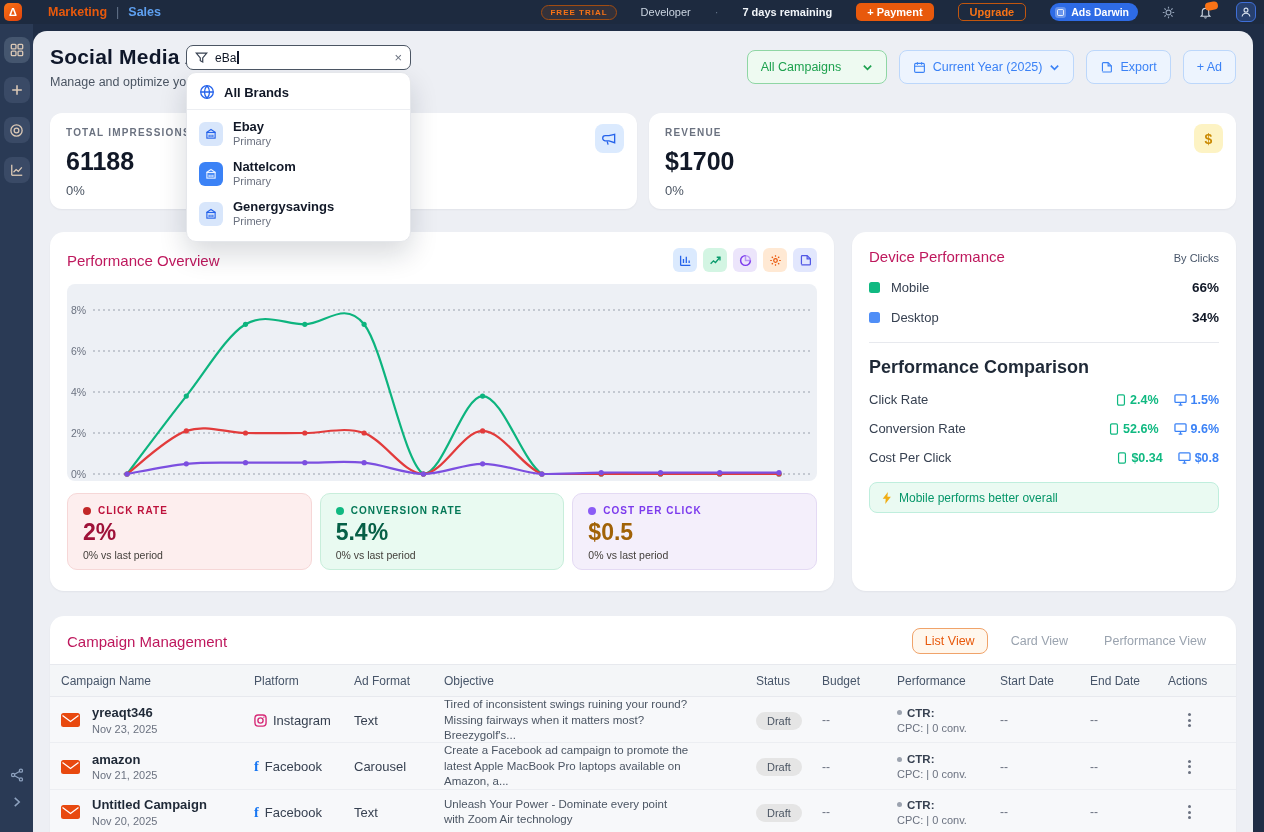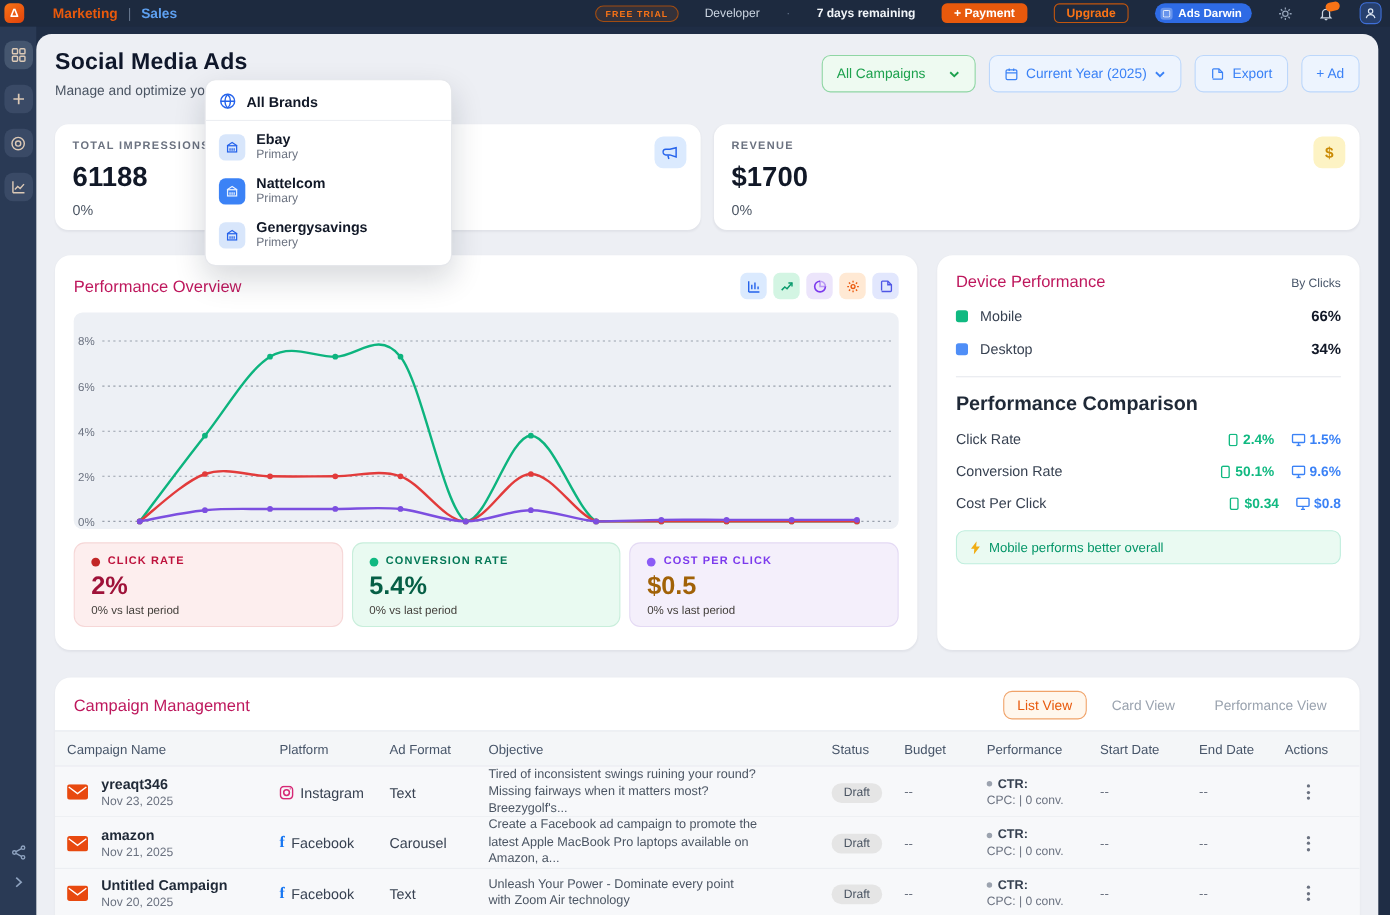--- a/index.html
+++ b/index.html
@@ -261,20 +261,30 @@
         </svg>
     </span>
   </aside>
 
   <main class="main">
 
     <div class="page-head">
       <h1 class="page-title">Social Media Ads</h1>
       <div class="page-sub">Manage and optimize your soc</div>
 
+      <div class="search-box">
+        <span style="display:flex">
+          <svg width="13" height="13" viewBox="0 0 16 16" fill="none" stroke="#374151" stroke-width="1.5">
+            <path d="M1.5 2.5h13L9.5 8.5v5l-3-1.6V8.5L1.5 2.5z"></path>
+          </svg>
+        </span>
+        <span class="txt">eBa</span>
+        <span class="caret"></span>
+        <button class="clear-x">×</button>
+      </div>
 
       <div class="dropdown">
         <div class="dd-all">
           <span style="display:flex">
             <svg width="16" height="16" viewBox="0 0 16 16" fill="none" stroke="#2563eb" stroke-width="1.3">
               <circle cx="8" cy="8" r="6.3"></circle>
                 <path d="M1.7 8h12.6M8 1.7c-3.4 3.6-3.4 9 0 12.6M8 1.7c3.4 3.6 3.4 9 0 12.6"></path>
             </svg>
           </span>
           <span class="lbl">All Brands</span>
@@ -523,21 +533,21 @@
               </span>
           </span>
         </div>
         <div class="comp-row">
           <span class="comp-label">Conversion Rate</span>
           <span class="comp-vals">
             <span class="cv mob">
                 <svg width="10" height="12" viewBox="0 0 10 14" fill="none" stroke="currentColor" stroke-width="1.4">
                   <rect x="1" y="1" width="8" height="12" rx="1.5"></rect>
                 </svg>
-                <span>50.1%</span>
+                <span>52.6%</span>
               </span>
             <span class="cv desk">
                 <svg width="13" height="12" viewBox="0 0 14 13" fill="none" stroke="currentColor" stroke-width="1.4">
                   <rect x="1" y="1" width="12" height="8" rx="1"></rect>
                   <path d="M5 12h4M7 9.5V12"></path>
                 </svg>
                 <span>9.6%</span>
               </span>
           </span>
         </div>

